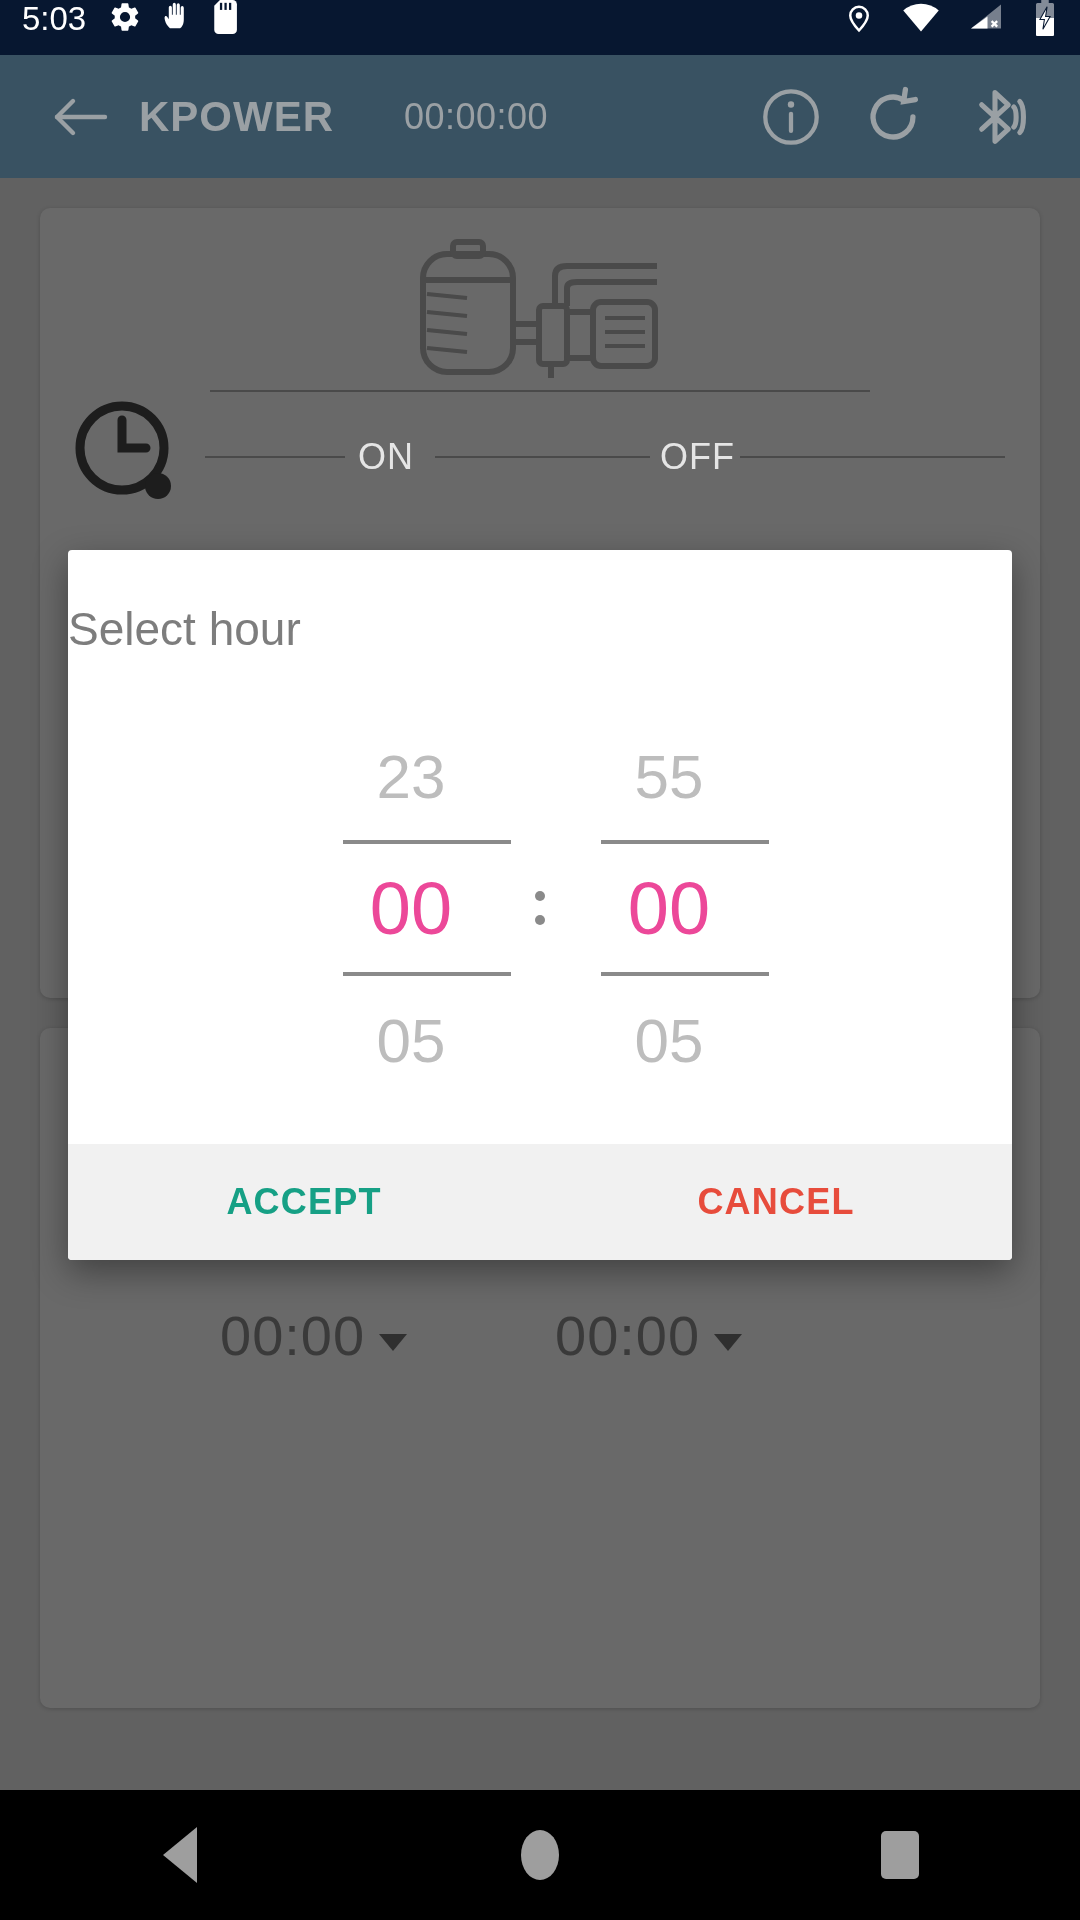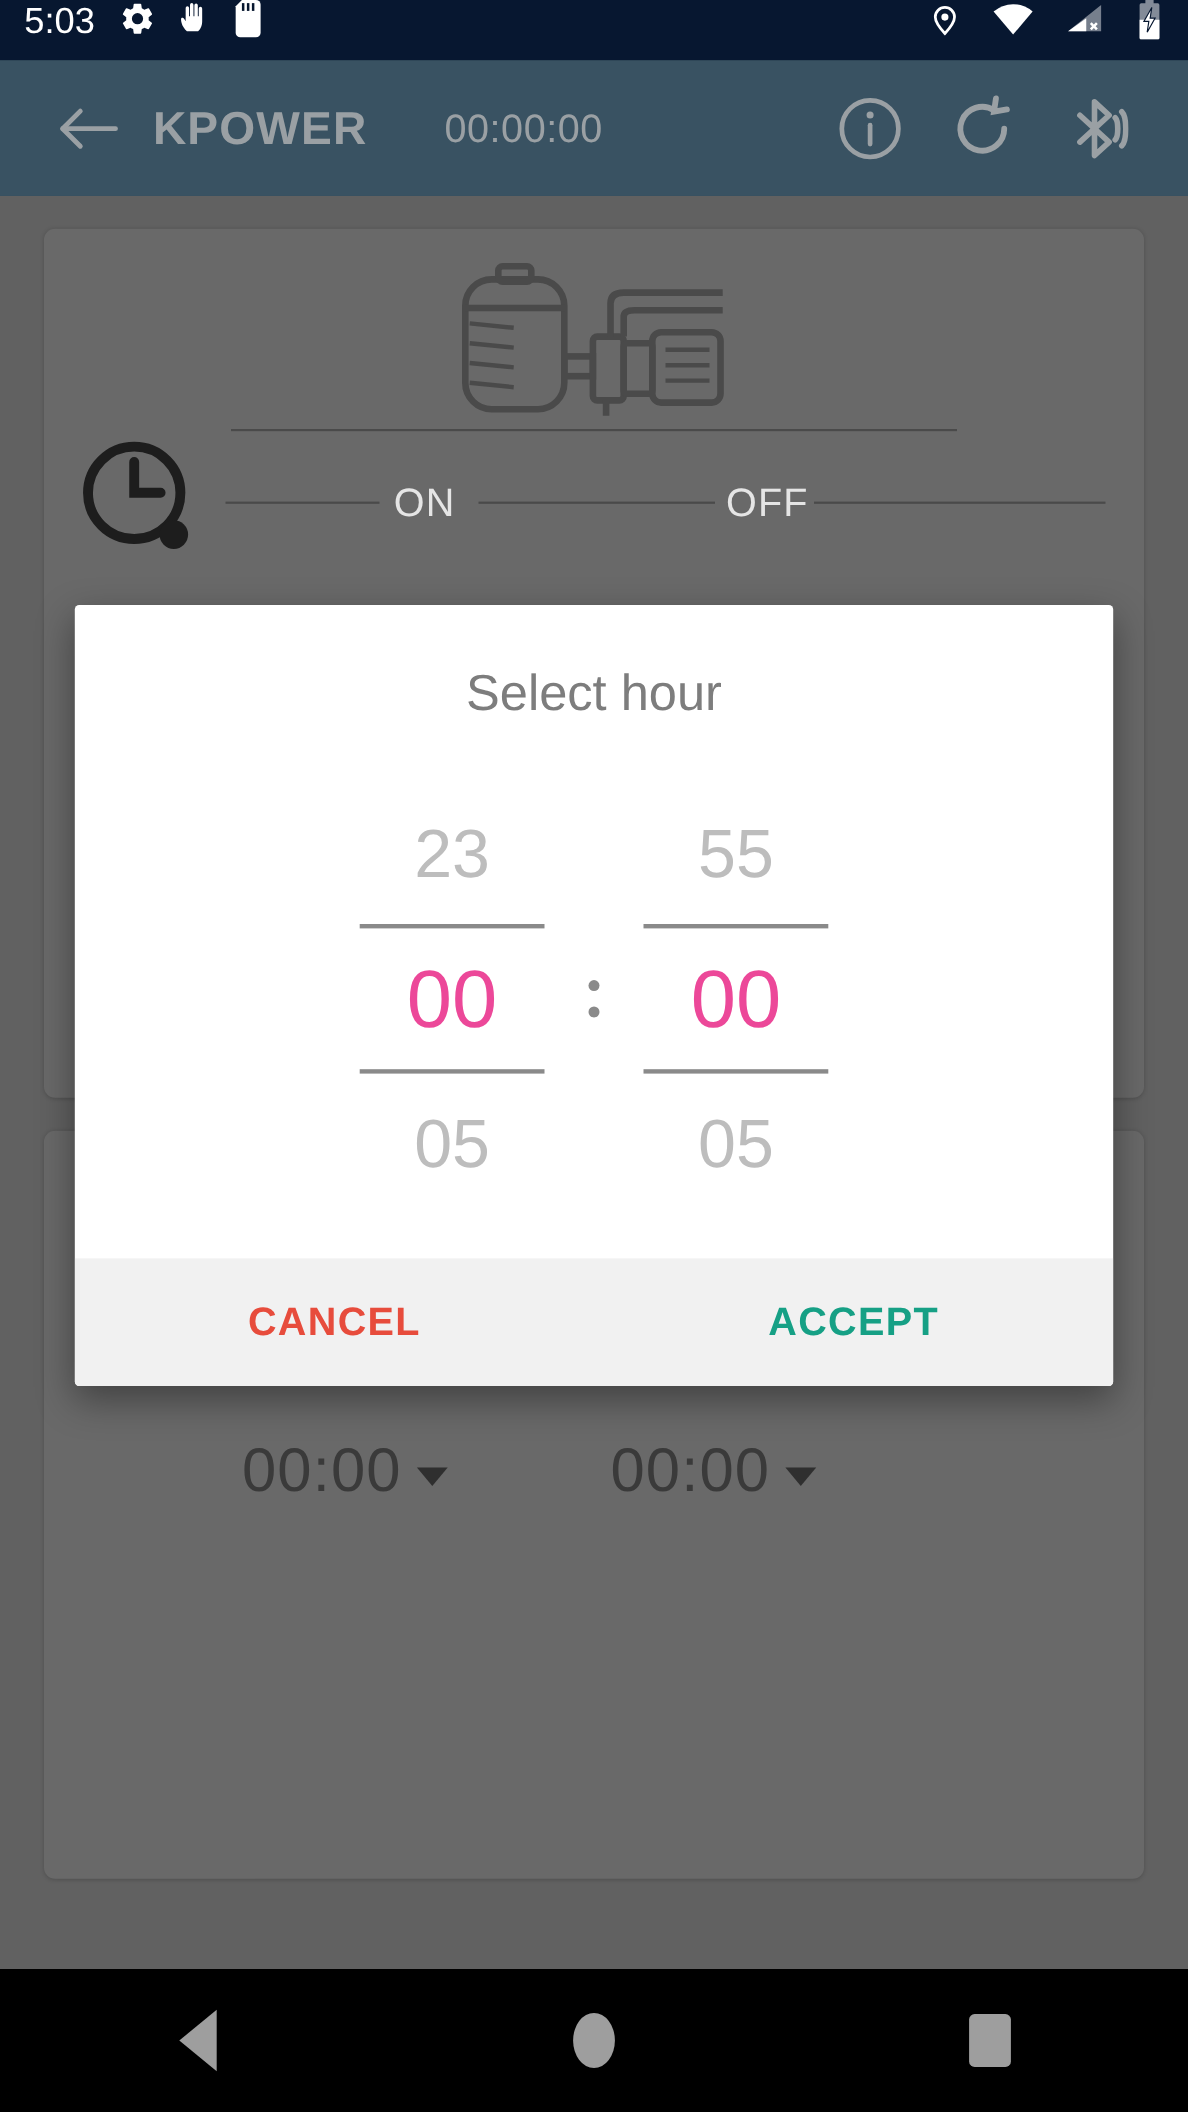--- a/index.html
+++ b/index.html
@@ -170,39 +170,38 @@
     position: absolute;
     left: 68px;
     top: 550px;
     width: 944px;
     background: #ffffff;
     border-radius: 4px;
     box-shadow: 0 12px 34px rgba(0,0,0,0.38);
     overflow: hidden;
   }
   #dialog-title {
-    text-align: center;
     color: #7d7d7d;
     font-size: 46px;
     font-weight: 400;
     padding-top: 52px;
     padding-bottom: 10px;
   }
   #picker {
     display: flex;
     justify-content: center;
     align-items: flex-start;
     padding-top: 46px;
     padding-bottom: 40px;
   }
   .picker-col {
     width: 200px;
     display: flex;
     flex-direction: column;
-    align-items: center;
+    align-items: flex-end;
   }
   .pick-cell {
     height: 128px;
     display: flex;
     align-items: center;
     justify-content: center;
     width: 100%;
     box-sizing: border-box;
   }
   .pick-ghost {
@@ -478,22 +477,22 @@
           <span class="pick-current">00</span>
         </div>
         <div class="pick-divider"></div>
         <div class="pick-cell">
           <span class="pick-ghost">05</span>
         </div>
       </div>
     </div>
 
     <div id="dialog-actions">
+      <button class="dialog-btn" id="accept-button">ACCEPT</button>
       <button class="dialog-btn" id="cancel-button">CANCEL</button>
-      <button class="dialog-btn" id="accept-button">ACCEPT</button>
     </div>
   </div>
 
   <div id="nav-bar">
     <div class="nav-btn">
         <span class="nav-back"></span>
       </div>
     <div class="nav-btn">
         <span class="nav-home"></span>
       </div>

